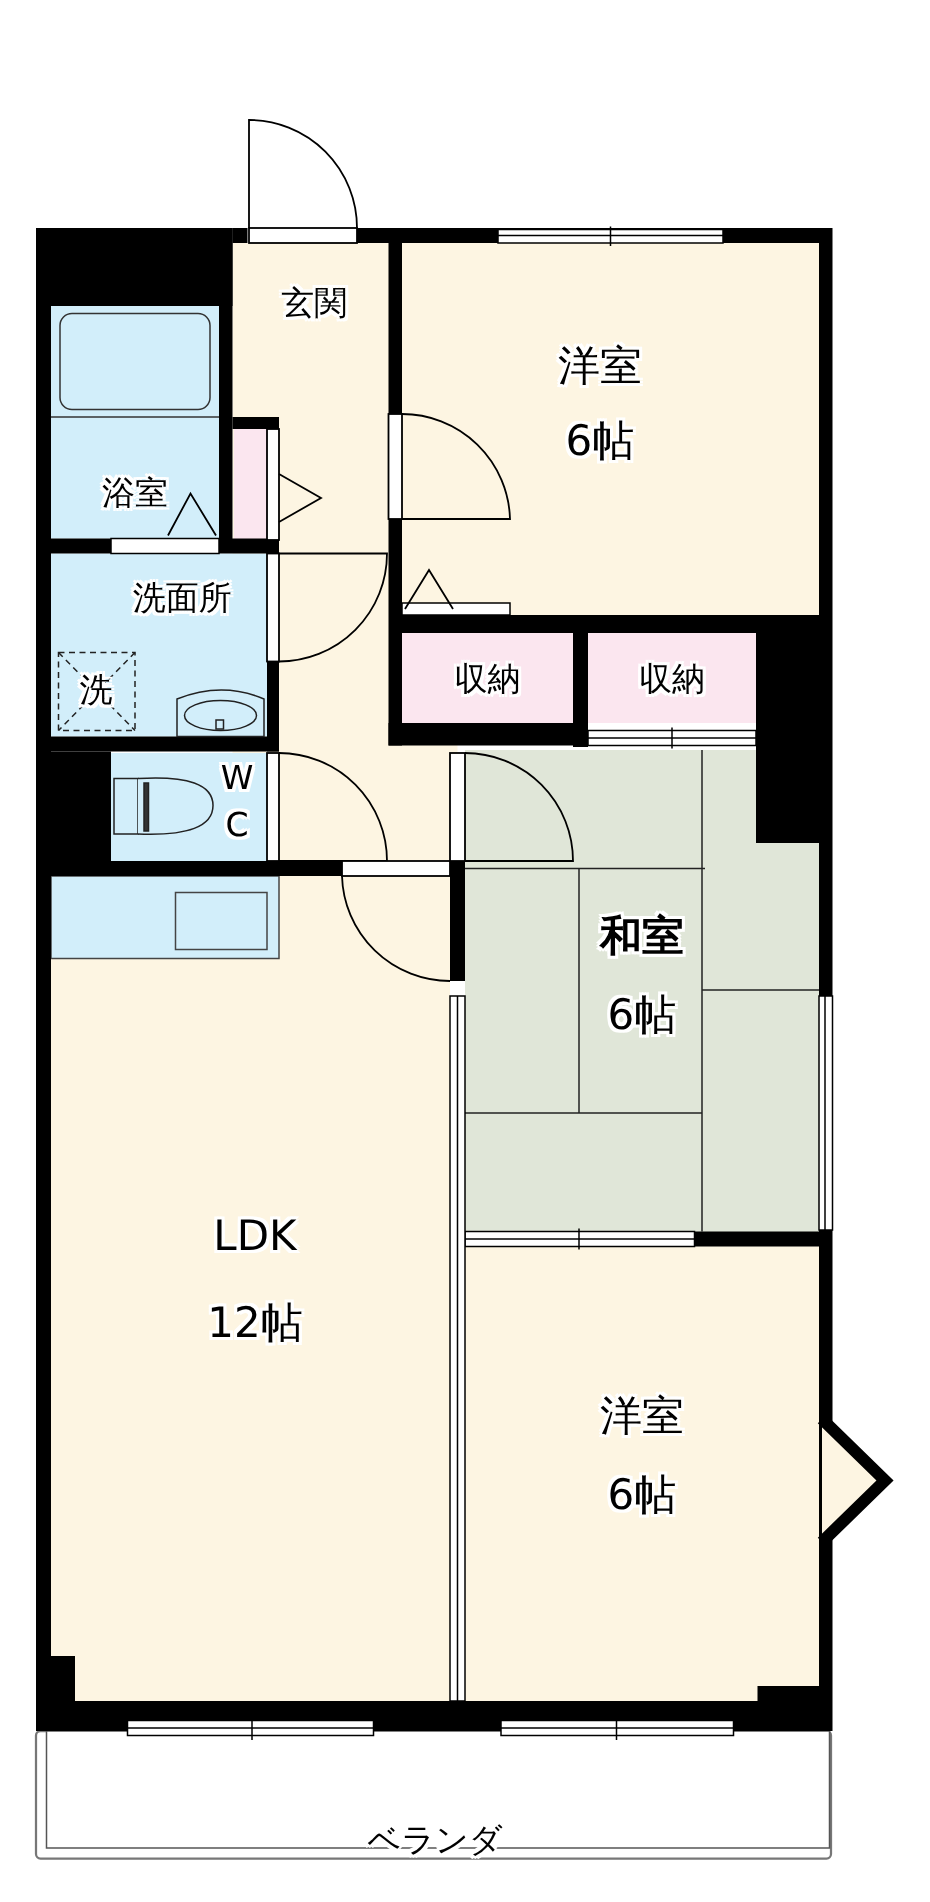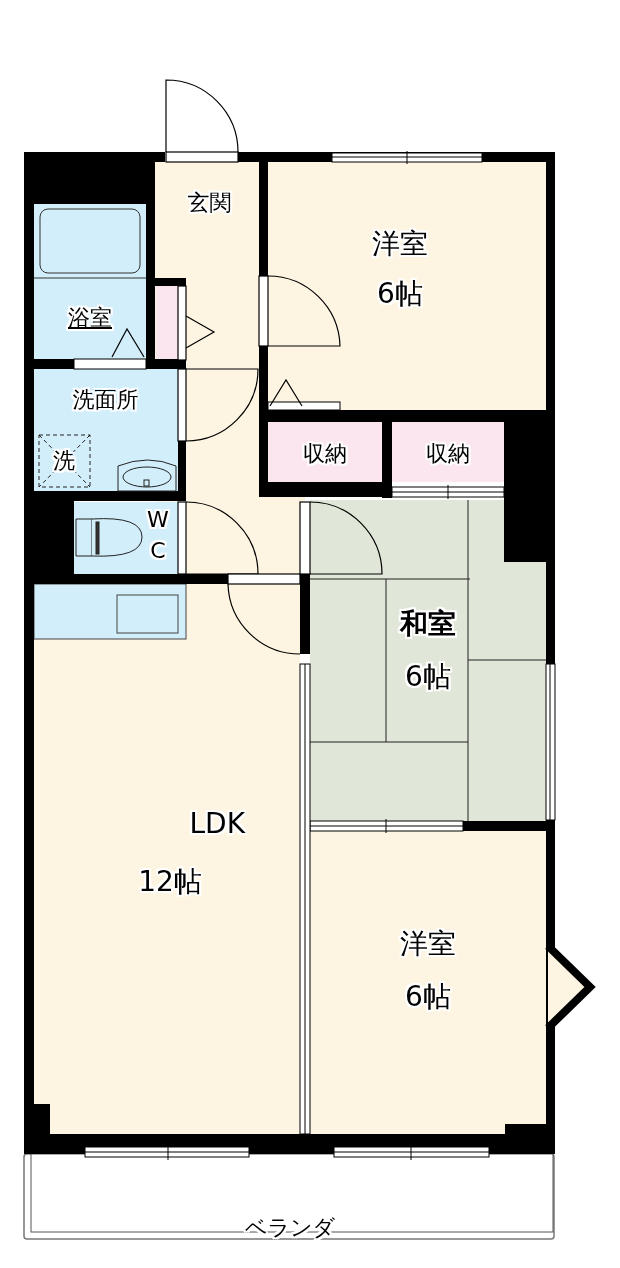--- a/index.html
+++ b/index.html
@@ -126,35 +126,35 @@
       <path d="M76 495 L92 495 L92 532 L76 532 Z"></path>
       <path d="M92 495 Q142 492 142 513 Q142 534 92 532"></path>
       <rect x="96" y="498" width="3" height="32" fill="#333"></rect>
       <rect x="39" y="411" width="51" height="52" fill="none" stroke-dasharray="4 3"></rect>
       <line x1="39" y1="411" x2="90" y2="463" stroke-dasharray="4 3"></line>
       <line x1="90" y1="411" x2="39" y2="463" stroke-dasharray="4 3"></line>
     </g>
   </svg>
 
   <div class="lbl sm" style="left:172px;top:167px;width:75px;">玄関</div>
-  <div class="lbl sm" style="left:50px;top:282px;width:80px;text-decoration:underline;">浴室</div>
-  <div class="lbl sm" style="left:48px;top:364px;width:115px;">洗面所</div>
+  <div class="lbl sm" style="left:50px;top:294px;width:80px;">浴室</div>
+  <div class="lbl sm" style="left:64px;top:364px;width:115px;">洗面所</div>
   <div class="lbl sm" style="left:44px;top:425px;width:40px;">洗</div>
   <div class="lbl sm" style="left:144px;top:484px;width:28px;">W</div>
   <div class="lbl sm" style="left:144px;top:515px;width:28px;">C</div>
 
   <div class="lbl big" style="left:330px;top:205px;width:140px;">洋室</div>
   <div class="lbl big" style="left:330px;top:255px;width:140px;">6帖</div>
 
   <div class="lbl sm" style="left:280px;top:418px;width:90px;">収納</div>
   <div class="lbl sm" style="left:403px;top:418px;width:90px;">収納</div>
 
   <div class="lbl big" style="left:358px;top:585px;width:140px;font-weight:bold;">和室</div>
   <div class="lbl big" style="left:358px;top:638px;width:140px;">6帖</div>
 
-  <div class="lbl big" style="left:95px;top:785px;width:150px;text-align:right;">LDK</div>
+  <div class="lbl big" style="left:95px;top:785px;width:150px;">LDK</div>
   <div class="lbl big" style="left:95px;top:843px;width:150px;text-align:center;">12帖</div>
 
   <div class="lbl big" style="left:358px;top:905px;width:140px;">洋室</div>
   <div class="lbl big" style="left:358px;top:958px;width:140px;">6帖</div>
 
   <div class="lbl sm" style="left:200px;top:1192px;width:180px;">ベランダ</div>
 </div>
 
 </body></html>

